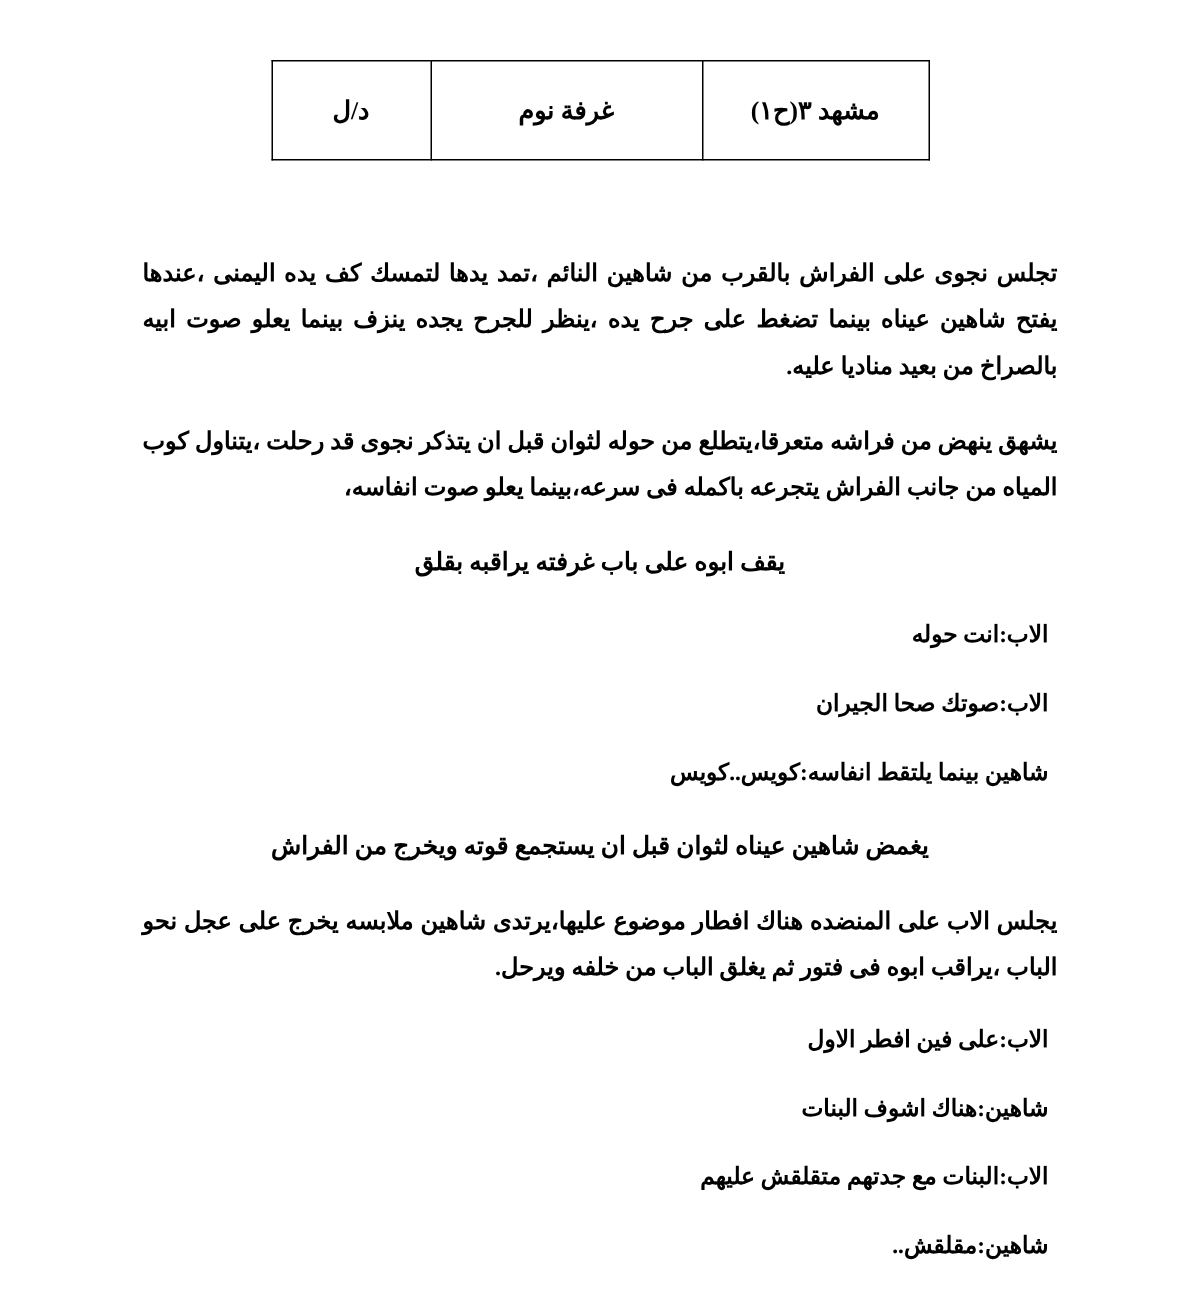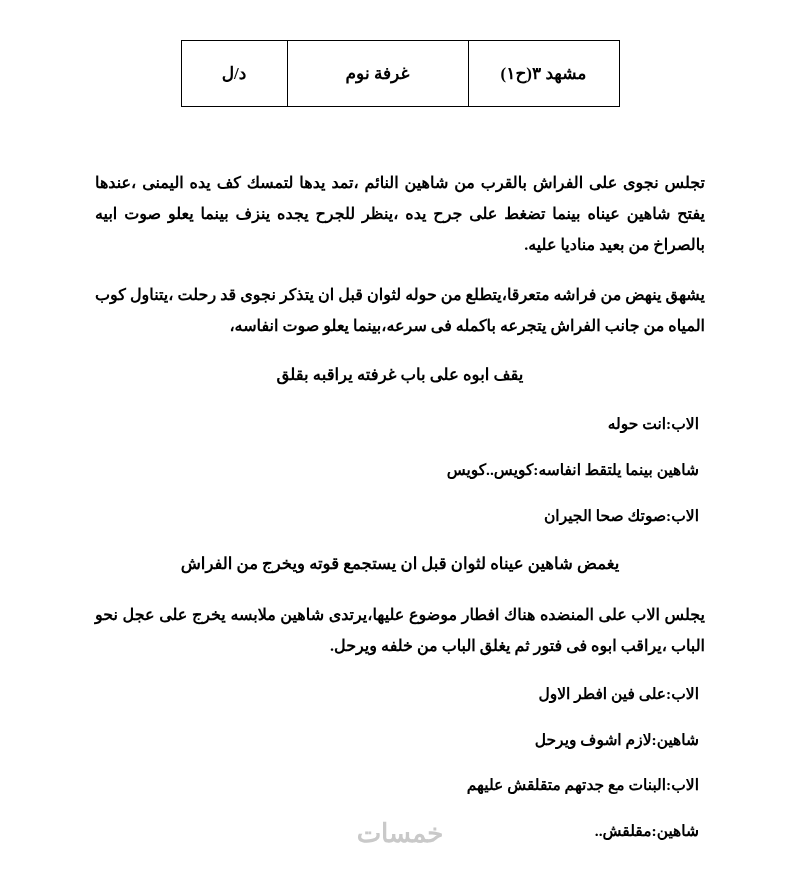--- a/index.html
+++ b/index.html
@@ -119,35 +119,34 @@
   <div class="content">
 
     <p class="para">تجلس نجوى على الفراش بالقرب من شاهين النائم ،تمد يدها لتمسك كف يده اليمنى ،عندها يفتح شاهين عيناه بينما تضغط على جرح يده ،ينظر للجرح يجده ينزف بينما يعلو صوت ابيه بالصراخ من بعيد مناديا عليه.</p>
 
     <p class="para">يشهق ينهض من فراشه متعرقا،يتطلع من حوله لثوان قبل ان يتذكر نجوى قد رحلت ،يتناول كوب المياه من جانب الفراش يتجرعه باكمله فى سرعه،بينما يعلو صوت انفاسه،</p>
 
     <p class="action-center">يقف ابوه على باب غرفته يراقبه  بقلق</p>
 
     <p class="dialogue">الاب:انت حوله</p>
 
+    <p class="dialogue">الاب:صوتك صحا الجيران</p>
+
     <p class="dialogue">شاهين بينما يلتقط انفاسه:كويس..كويس</p>
-
-    <p class="dialogue">الاب:صوتك صحا الجيران</p>
 
     <p class="action-center">يغمض شاهين عيناه لثوان قبل ان يستجمع قوته ويخرج من الفراش</p>
 
     <p class="para">يجلس الاب على المنضده هناك افطار موضوع عليها،يرتدى شاهين ملابسه يخرج على عجل نحو الباب ،يراقب ابوه فى فتور ثم يغلق الباب من خلفه ويرحل.</p>
 
     <p class="dialogue">الاب:على فين افطر الاول</p>
 
-    <p class="dialogue">شاهين:لازم اشوف ويرحل</p>
+    <p class="dialogue">شاهين:هناك اشوف البنات</p>
 
     <p class="dialogue">الاب:البنات مع جدتهم متقلقش عليهم</p>
 
     <p class="dialogue">شاهين:مقلقش..</p>
 
     <p class="end-word">قطع</p>
 
   </div>
 
-  <div class="watermark">خمسات</div>
 
 </div>
 
 </body></html>

